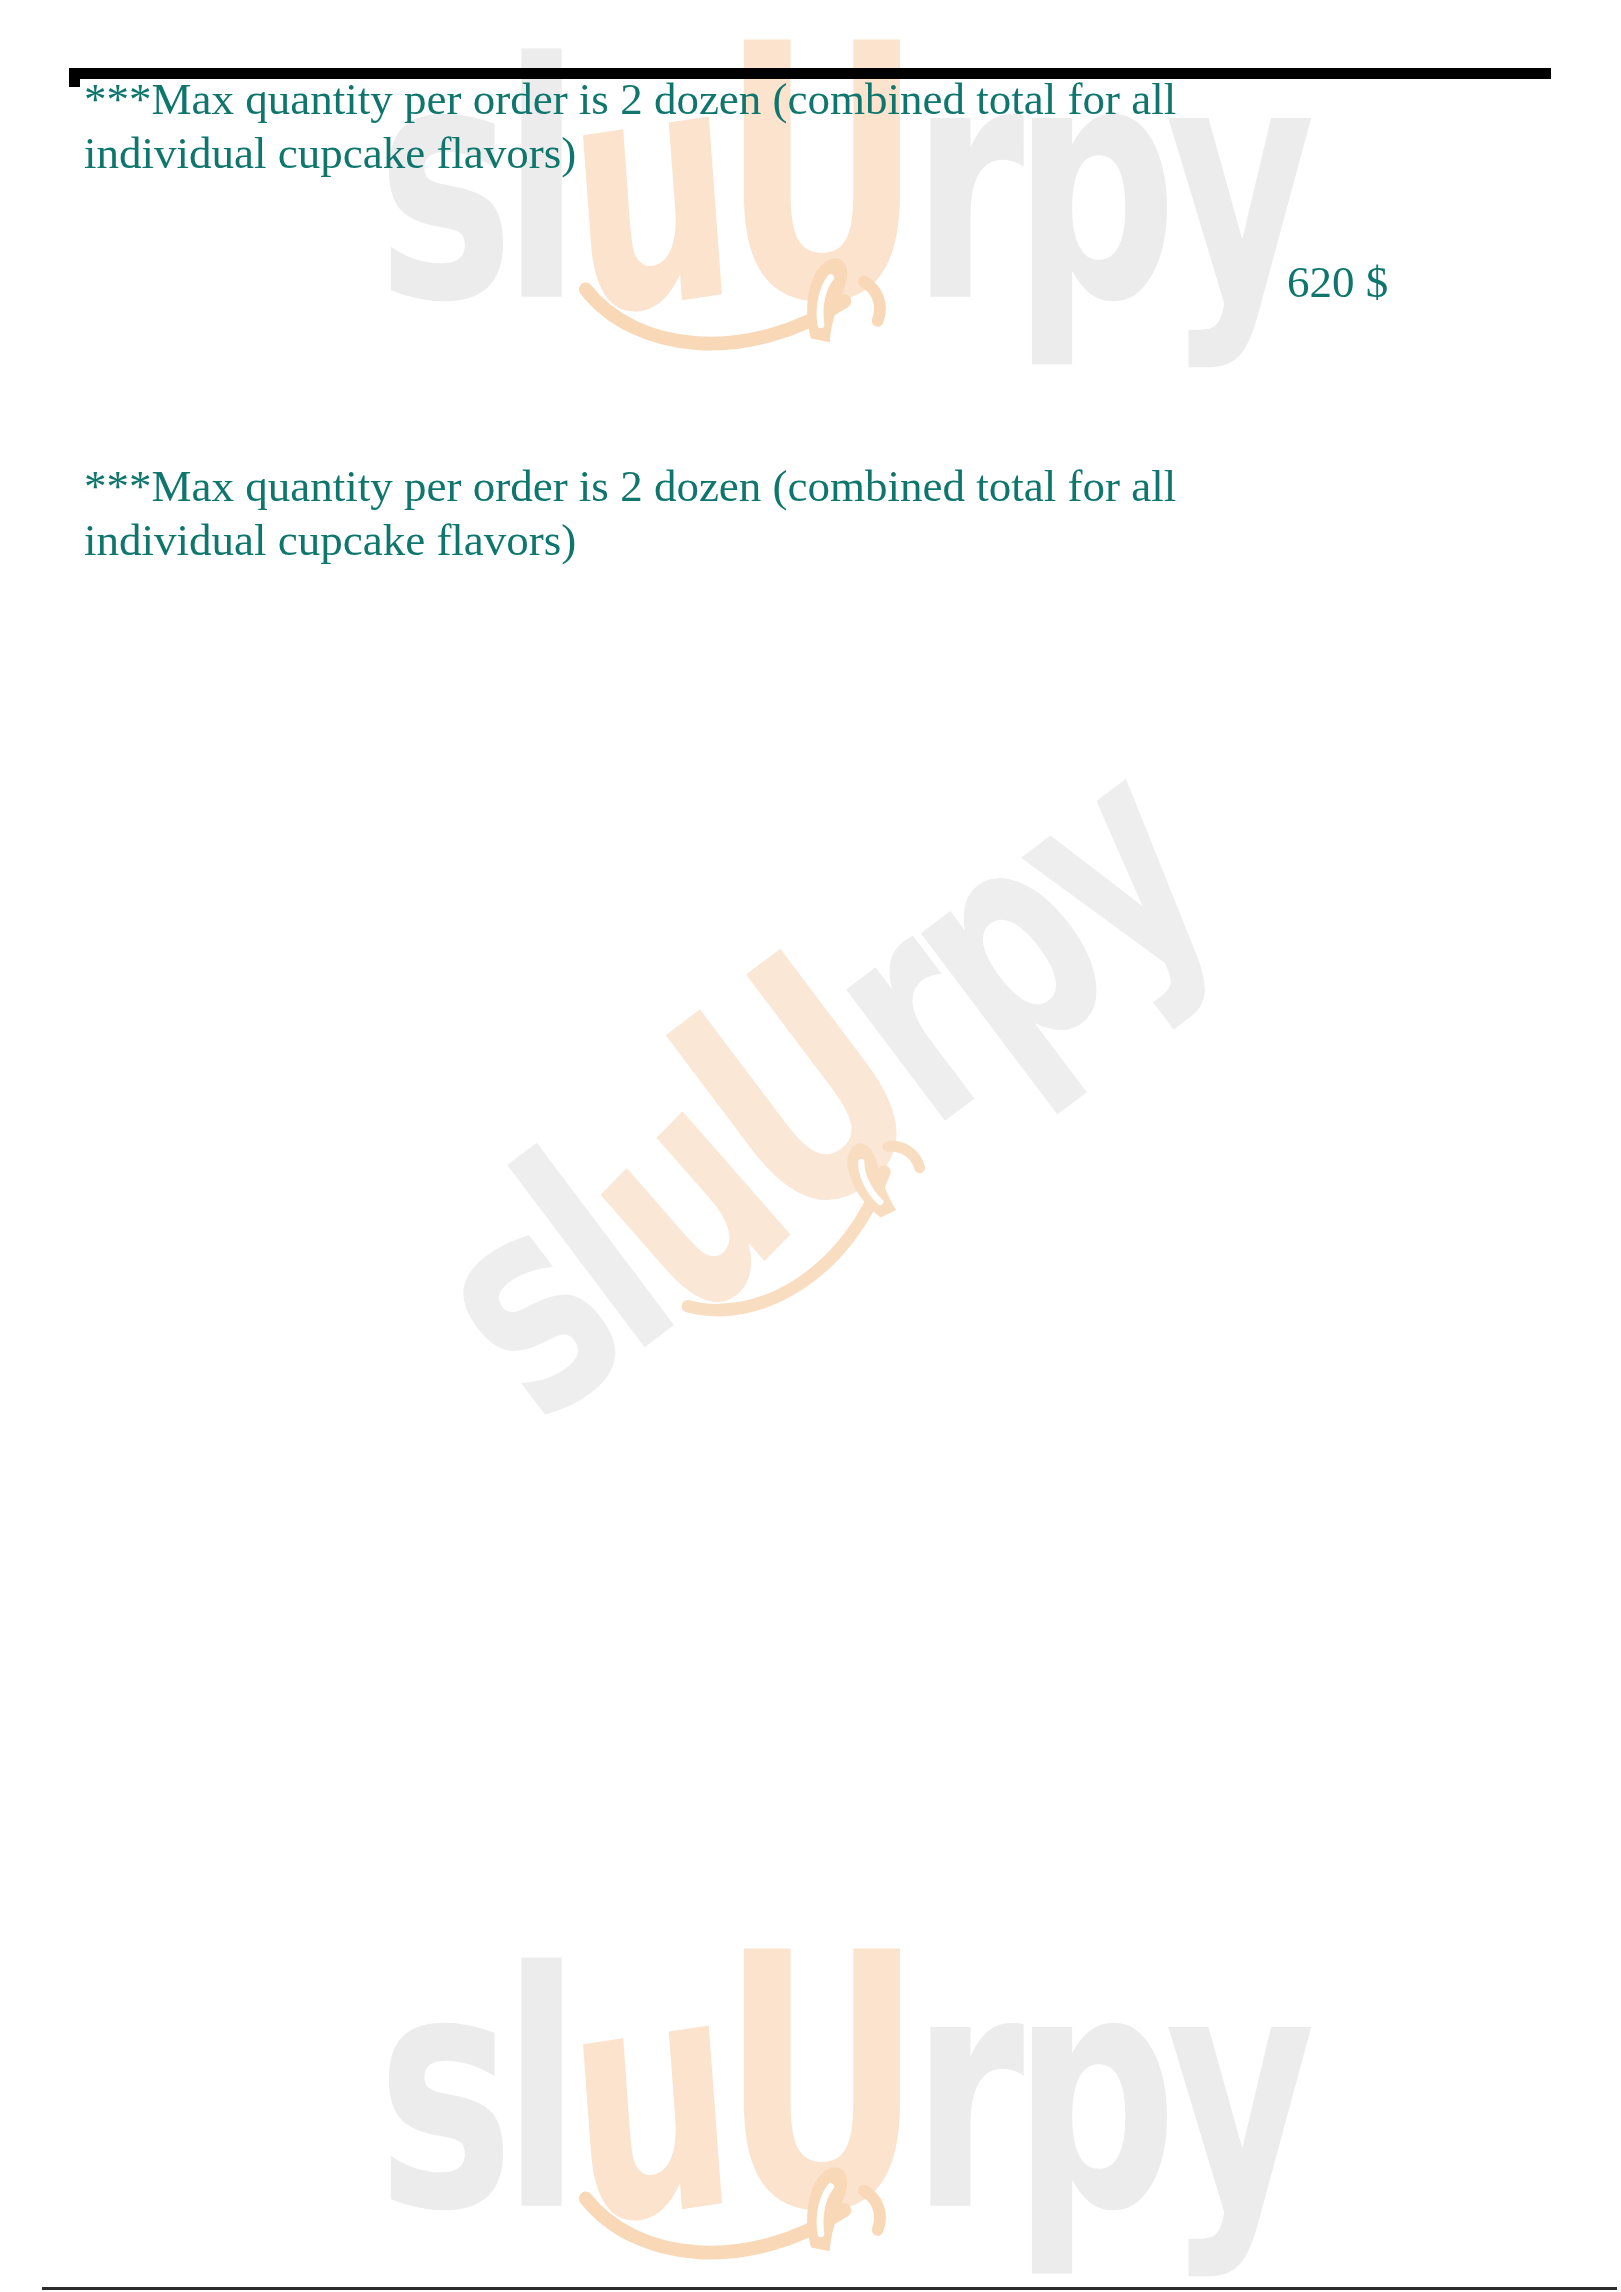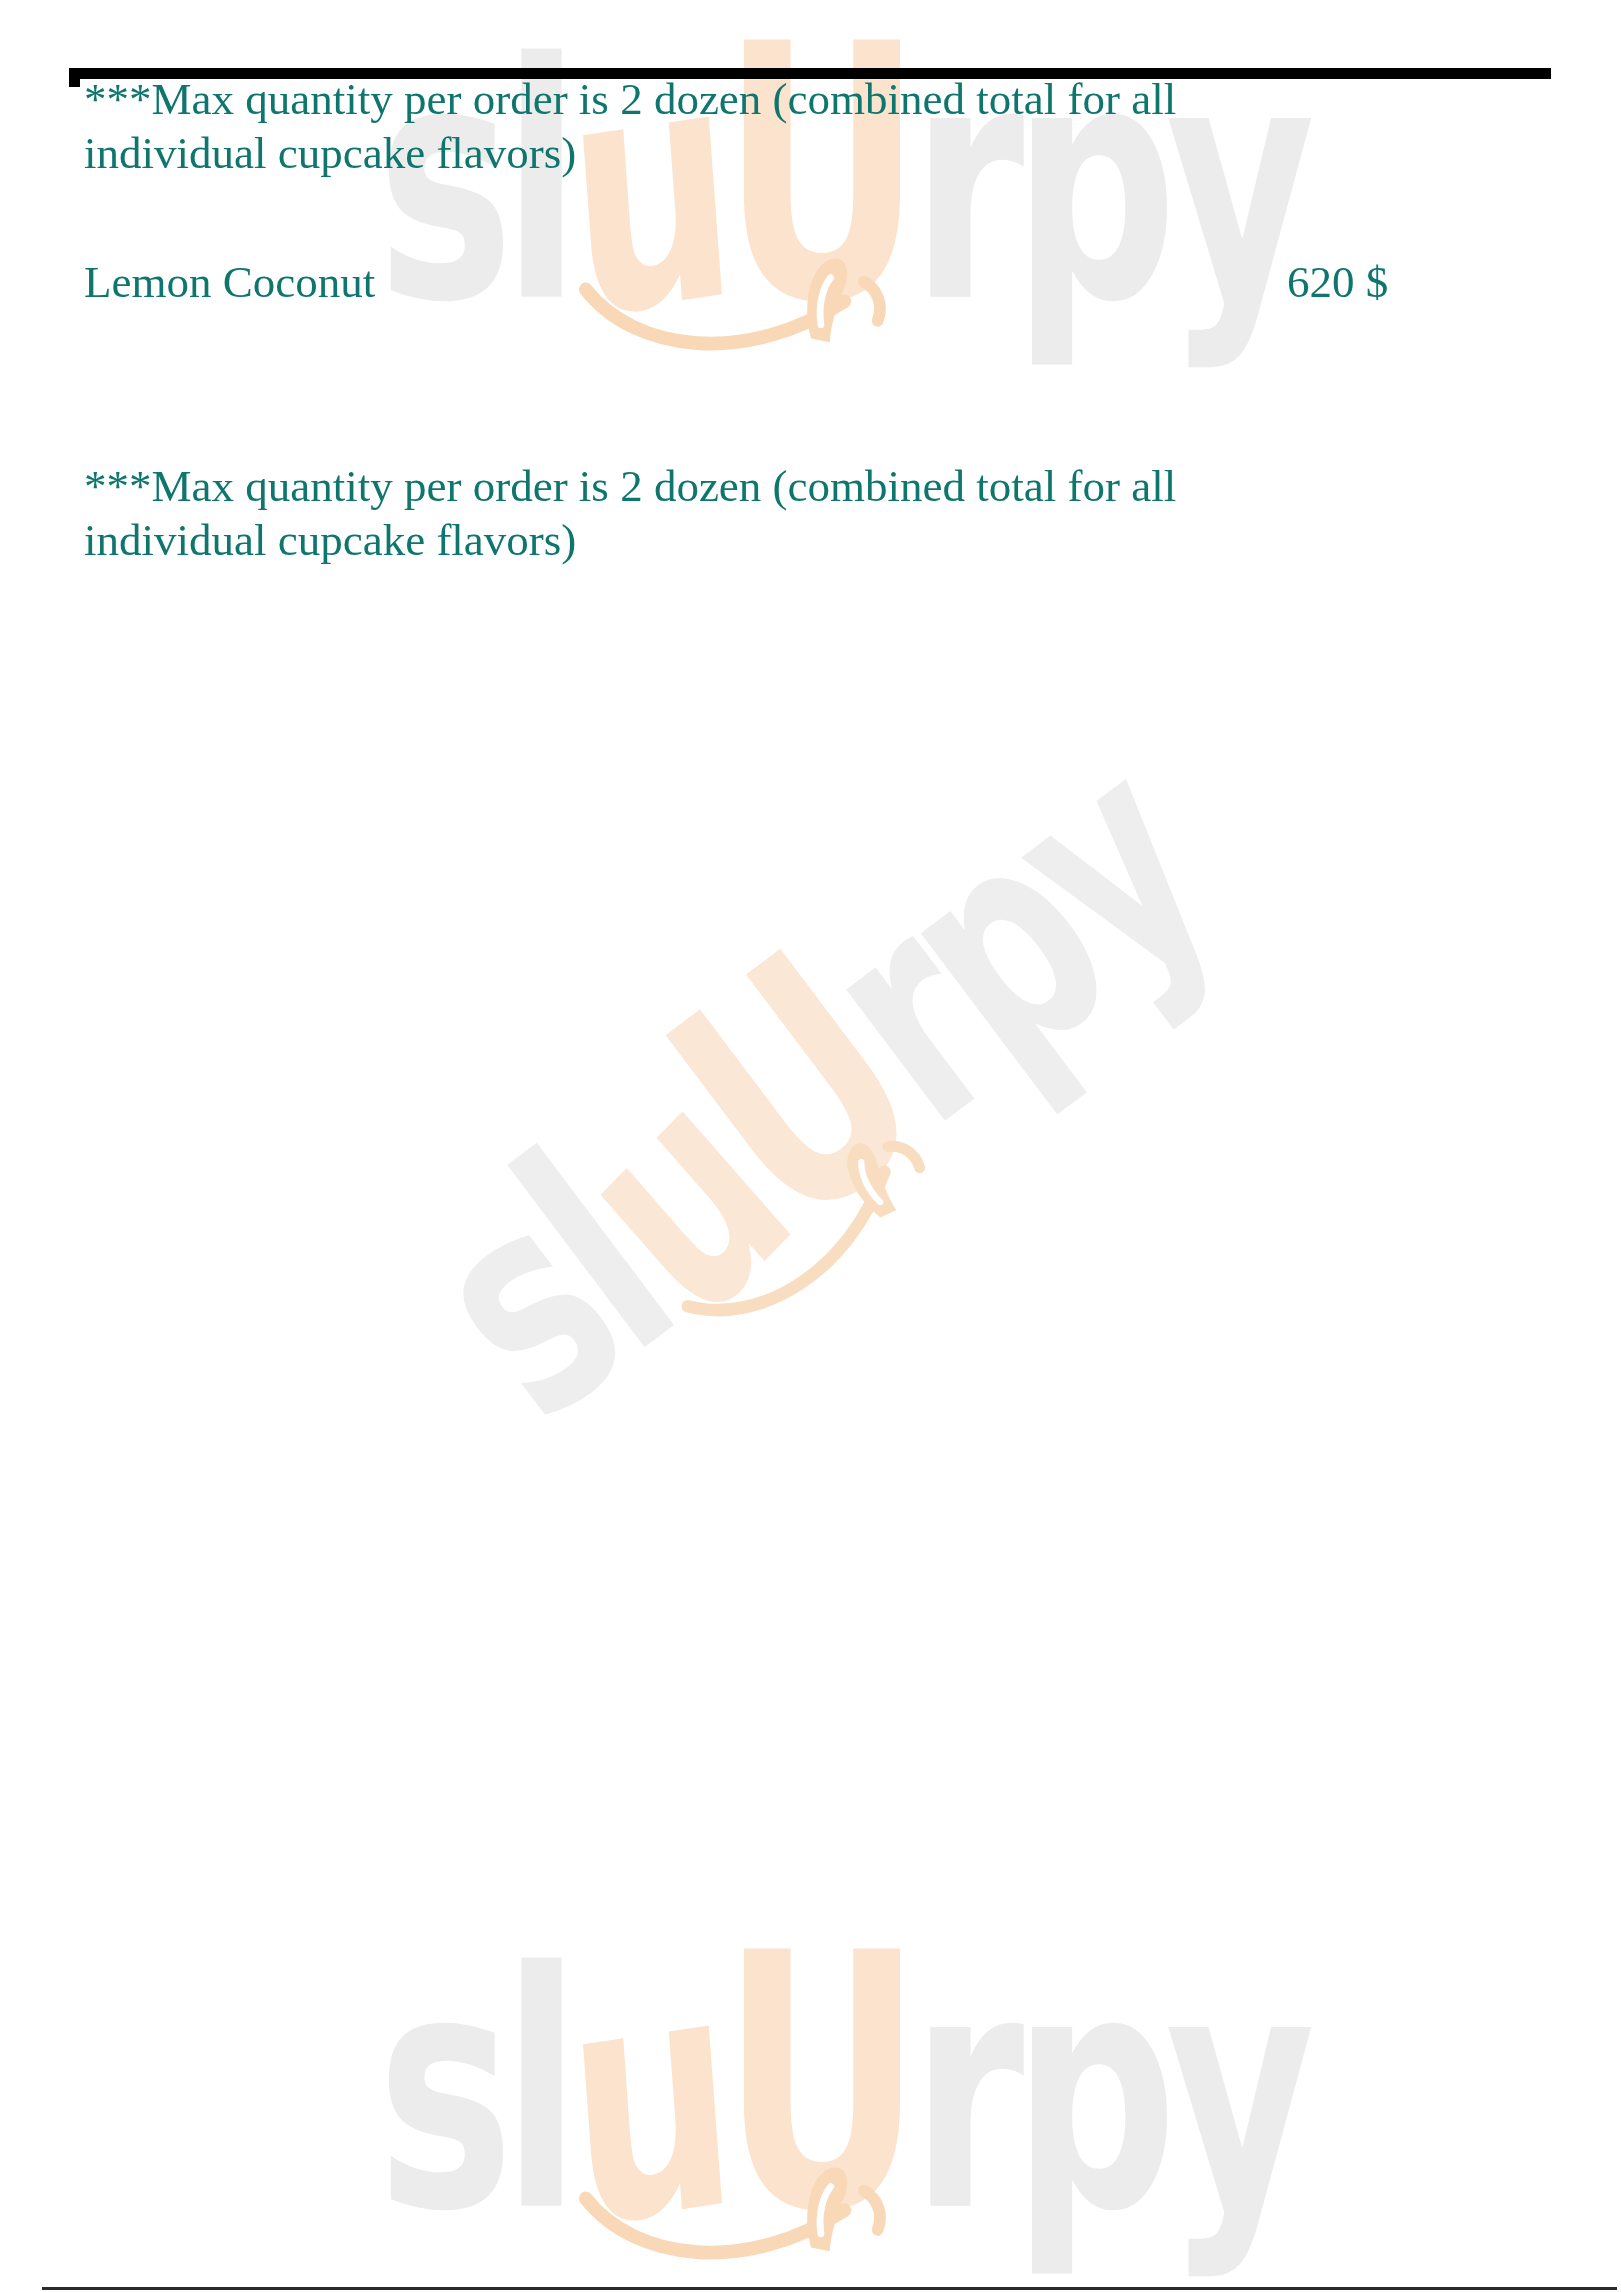--- a/index.html
+++ b/index.html
@@ -116,21 +116,20 @@
   </div>
 
   <div class="topbar"></div>
   <div class="topbar-nub"></div>
 
   <div class="textblock" style="left:84px; top:72px;">
     <div>***Max quantity per order is 2 dozen (combined total for all</div>
     <div>individual cupcake flavors)</div>
   </div>
 
-  <div class="textblock" style="left:84px; top:255px;">Lemon Coconut</div>
   <div class="textblock" style="left:1287px; top:255px;">620 $</div>
 
 
   <div class="textblock" style="left:84px; top:459px;">
     <div>***Max quantity per order is 2 dozen (combined total for all</div>
     <div>individual cupcake flavors)</div>
   </div>
 
   <div class="bottomrule"></div>
 

